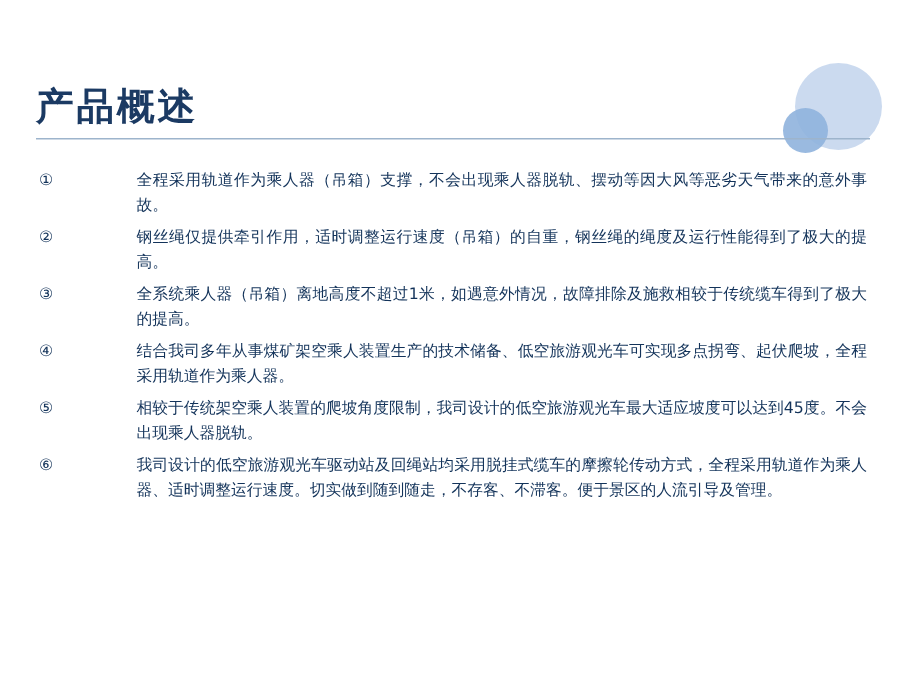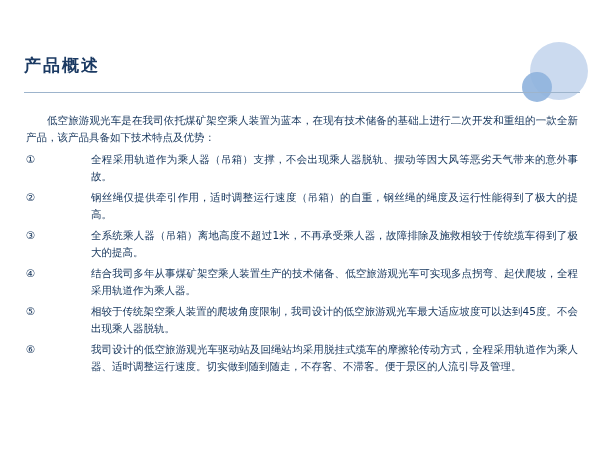--- a/index.html
+++ b/index.html
@@ -39,21 +39,21 @@
     height: 30px;
     right: 48px;
     top: 72px;
     background: #8fb3dd;
     opacity: 0.9;
   }
   .title {
     position: absolute;
     left: 24px;
     top: 54px;
-    font-size: 17px;
+    font-size: 25px;
     font-weight: bold;
     letter-spacing: 2px;
     color: #1b3a63;
     font-family: "DejaVu Sans", "Liberation Sans", sans-serif;
   }
   .title-rule {
     position: absolute;
     left: 24px;
     top: 92px;
     width: 556px;
@@ -106,34 +106,33 @@
 <div class="slide">
 
   <div class="deco deco-big"></div>
   <div class="deco deco-small"></div>
 
   <div class="title">产品概述</div>
   <div class="title-rule"></div>
 
   <div class="body">
 
-    <p class="para">低空旅游观光车是在我司依托煤矿架空乘人装置为蓝本，在现有技术储备的基础上进行二次开发和重组的一款全新产品，该产品具备如下技术特点及优势：</p>
 
     <ul class="list">
       <li class="list-item">
         <span class="num">①</span>
         <span class="item-text">全程采用轨道作为乘人器（吊箱）支撑，不会出现乘人器脱轨、摆动等因大风等恶劣天气带来的意外事故。</span>
       </li>
       <li class="list-item">
         <span class="num">②</span>
         <span class="item-text">钢丝绳仅提供牵引作用，适时调整运行速度（吊箱）的自重，钢丝绳的绳度及运行性能得到了极大的提高。</span>
       </li>
       <li class="list-item">
         <span class="num">③</span>
-        <span class="item-text">全系统乘人器（吊箱）离地高度不超过1米，不再承受乘人器，故障排除及施救相较于传统缆车得到了极大的提高。</span>
+        <span class="item-text">全系统乘人器（吊箱）离地高度不超过1米，如遇意外情况，故障排除及施救相较于传统缆车得到了极大的提高。</span>
       </li>
       <li class="list-item">
         <span class="num">④</span>
         <span class="item-text">结合我司多年从事煤矿架空乘人装置生产的技术储备、低空旅游观光车可实现多点拐弯、起伏爬坡，全程采用轨道作为乘人器。</span>
       </li>
       <li class="list-item">
         <span class="num">⑤</span>
         <span class="item-text">相较于传统架空乘人装置的爬坡角度限制，我司设计的低空旅游观光车最大适应坡度可以达到45度。不会出现乘人器脱轨。</span>
       </li>
       <li class="list-item">

